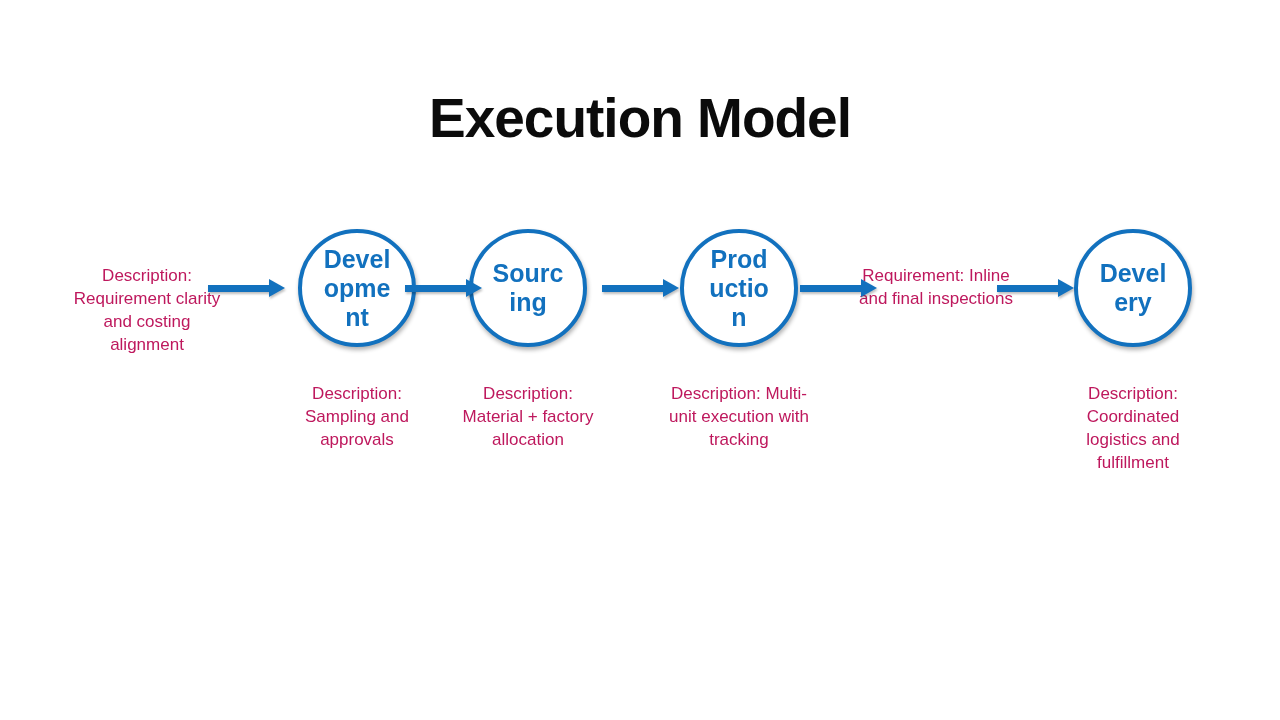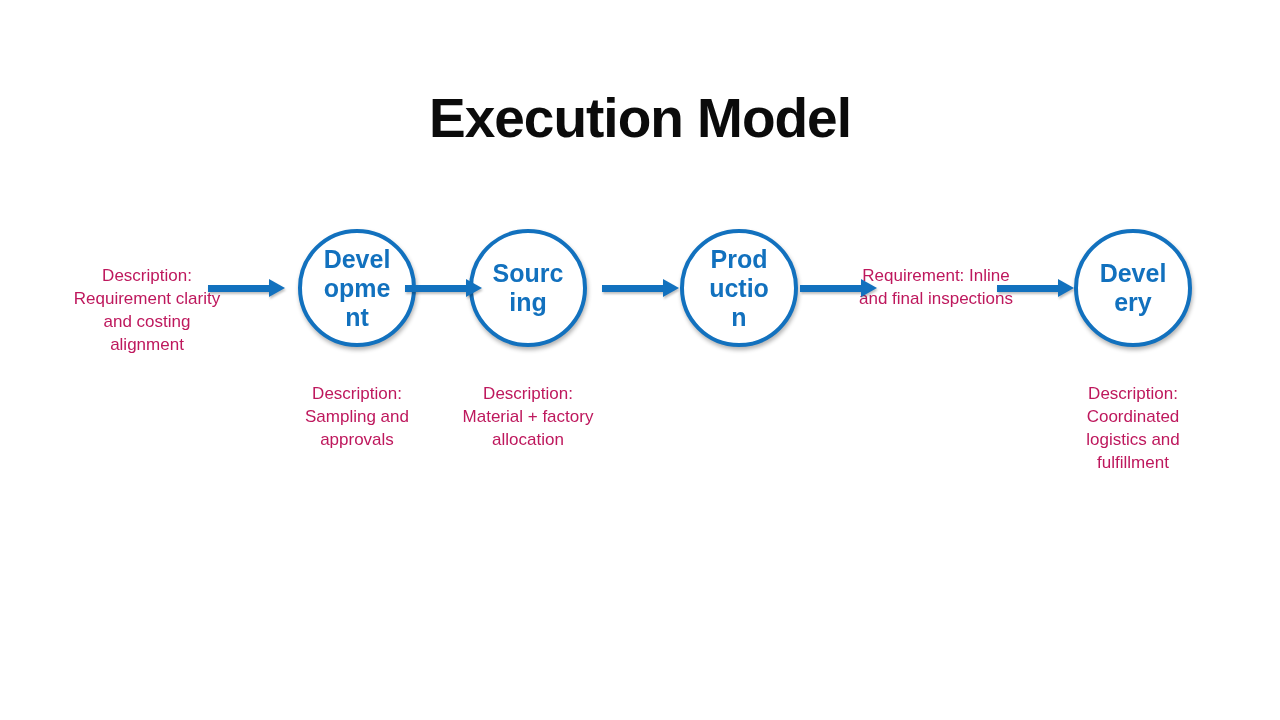--- a/index.html
+++ b/index.html
@@ -126,20 +126,23 @@
 Material + factory
 allocation</div>
   </div>
 
   <div class="step" style="left:640px">
     <div class="circle">
       <span class="circle-label">Prod
 uctio
 n</span>
     </div>
+    <div class="desc">Description: Multi-
+unit execution with
+tracking</div>
   </div>
 
   <div class="step" style="left:837px">
     <div class="desc">Requirement: Inline
 and final inspections</div>
   </div>
 
   <div class="step" style="left:1034px">
     <div class="circle">
       <span class="circle-label">Devel

